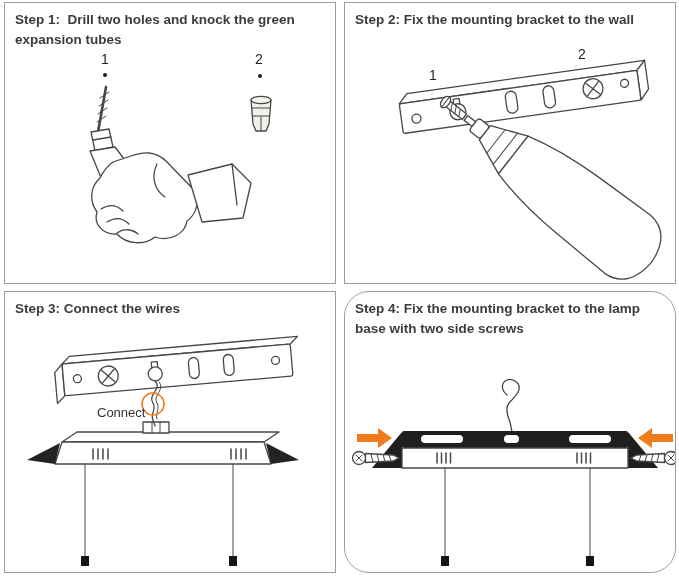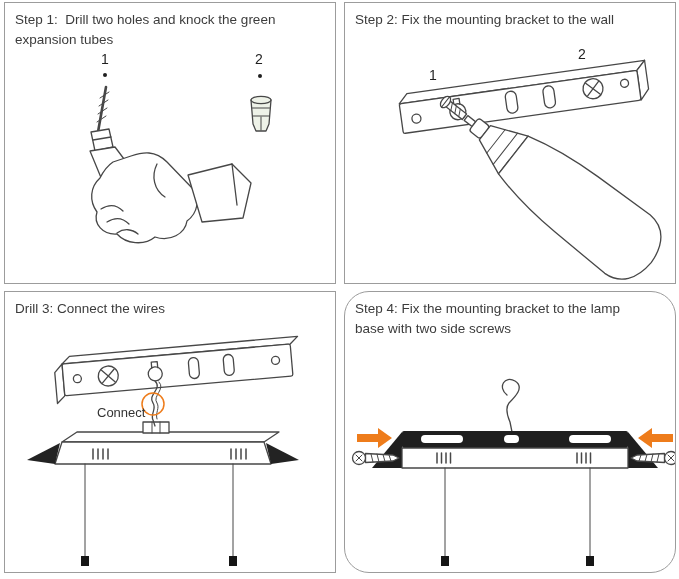--- a/index.html
+++ b/index.html
@@ -5,21 +5,21 @@
   * { margin:0; padding:0; box-sizing:border-box; }
   html,body { width:679px; height:579px; background:#ffffff; }
   body { font-family:"Liberation Sans", sans-serif; position:relative; overflow:hidden; }
   .sheet { position:absolute; inset:0; background:#ffffff; }
   .panel { position:absolute; width:332px; height:282px; border:1px solid #9c9c9c; background:#ffffff; }
   .p1 { left:4px;  top:2px; }
   .p2 { left:344px; top:2px; }
   .p3 { left:4px;  top:291px; }
   .p4 { left:344px; top:291px;border-radius:25px; }
   .panel-title { position:relative; z-index:2; padding:7px 24px 0 10px; font-size:13.5px;
-                 line-height:1.5; color:#3c3c3c; font-weight:400; white-space:pre-wrap; }
+                 line-height:1.5; color:#3c3c3c; font-weight:700; white-space:pre-wrap; }
   .panel svg { position:absolute; left:0; top:0; z-index:1; }
   .sk { stroke:#474747; stroke-width:1.3; stroke-linecap:round; stroke-linejoin:round; }
   svg text { font-family:"Liberation Sans", sans-serif; }
   text.callout { font-size:14px; fill:#1f1f1f; stroke:none; }
   text.note { font-size:13px; fill:#333333; stroke:none; }
 </style>
 </head>
 <body>
 
 <div class="sheet">
@@ -84,21 +84,21 @@
         <rect x="0" y="-3" width="10" height="6" fill="#ffffff"></rect>
         <rect x="10" y="-8" width="14" height="16" rx="3" fill="#ffffff"></rect>
         <path d="M24 -9 L60 -24 L60 24 L24 9 Z" fill="#ffffff"></path>
         <path d="M38 -14.8 L38 14.8 M50 -19.8 L50 19.8" fill="none" stroke-width="1"></path>
         <path d="M60 -24 C86 -31 110 -34 140 -35 L205 -37 C224 -36 234 -22 235 0 C234 22 224 36 205 37 L140 35 C110 34 86 31 60 24 Z" fill="#ffffff"></path>
       </g>
     </svg>
   </section>
 
   <section class="panel p3">
-    <div class="panel-title">Drill 3: Connect the wires</div>
+    <div class="panel-title">Step 3: Connect the wires</div>
     <svg viewBox="0 0 330 280" width="330" height="280">
       <g class="sk" transform="rotate(-5 172 78)">
         <path d="M58 62 L66 55 L295 55 L287 62 Z" fill="#ffffff"></path>
         <path d="M58 62 L50 70 L50 101 L58 94 Z" fill="#ffffff"></path>
         <rect x="58" y="62" width="229" height="32" rx="2" fill="#ffffff"></rect>
         <circle cx="72" cy="78" r="4" fill="none"></circle>
         <g>
           <circle cx="103" cy="78" r="10" fill="none"></circle>
           <path d="M96.5 71.5 L109.5 84.5 M109.5 71.5 L96.5 84.5" fill="none"></path>
         </g>

